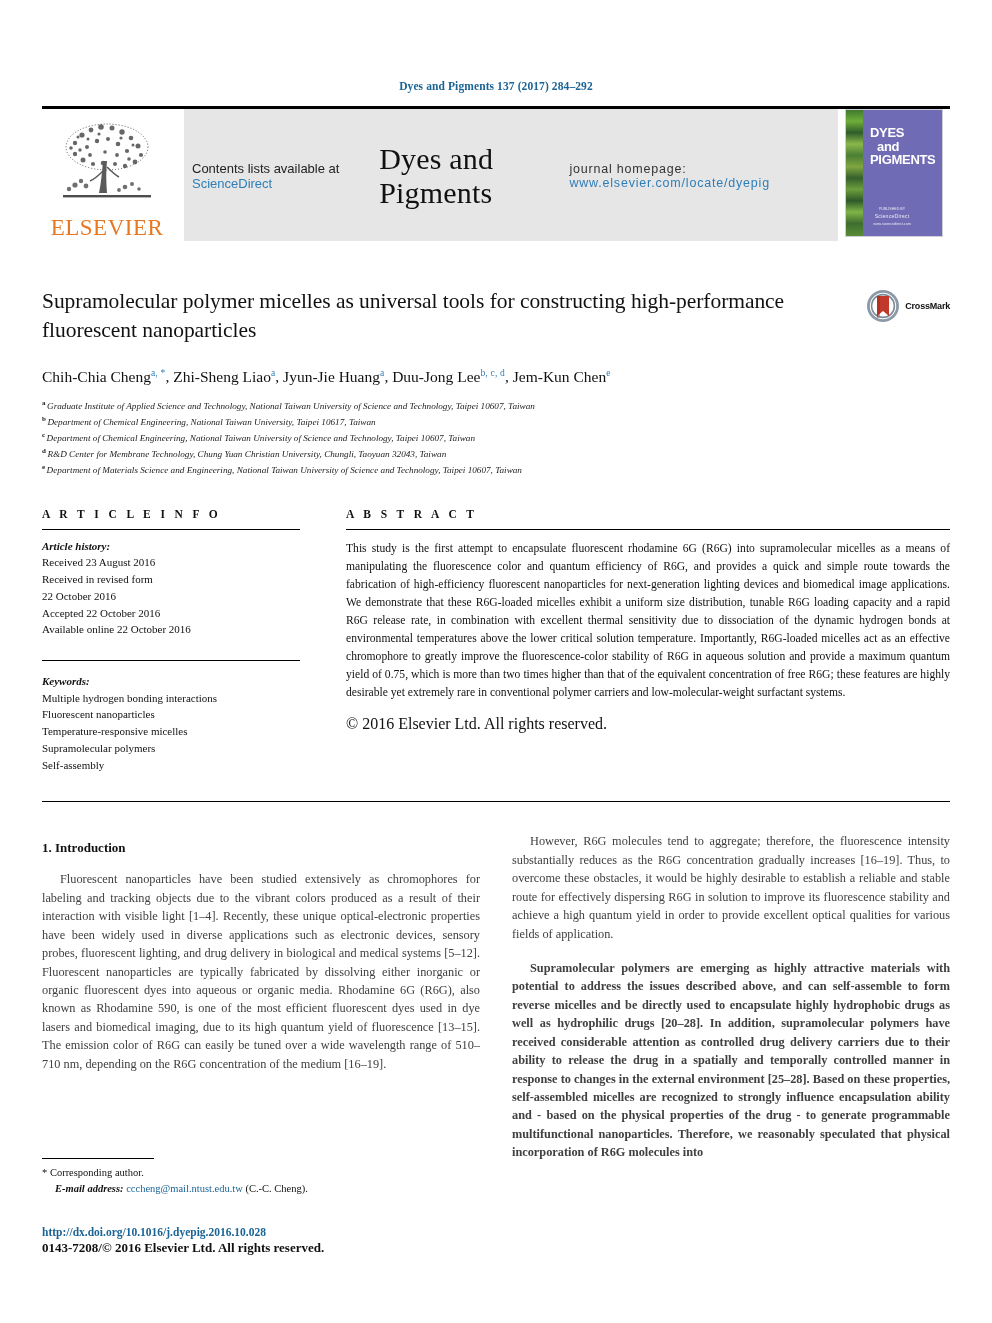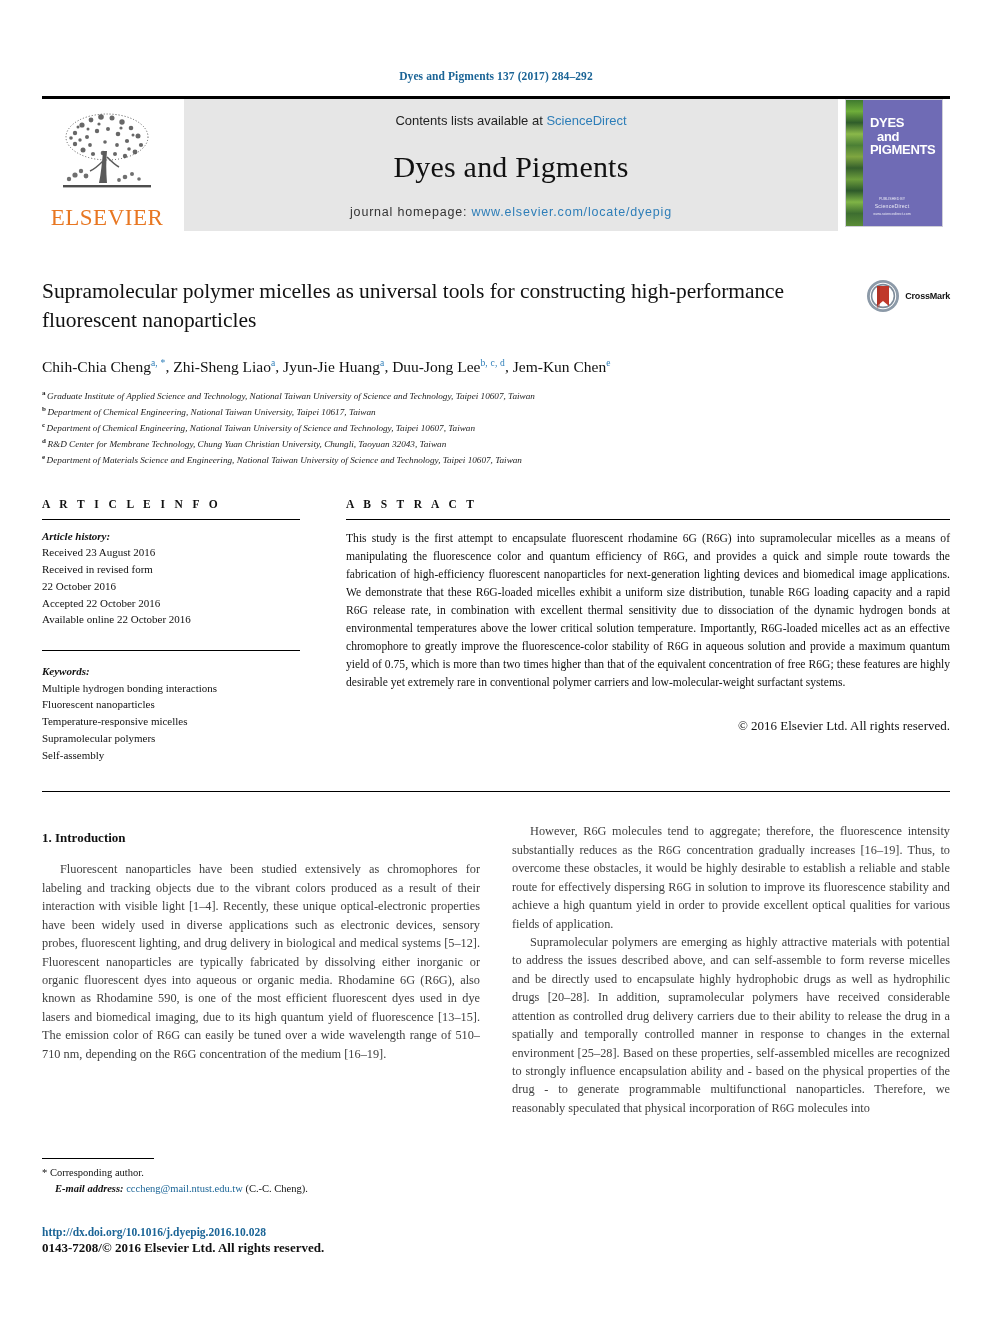--- a/index.html
+++ b/index.html
@@ -14,21 +14,21 @@
     font-family: "Liberation Serif", "DejaVu Serif", serif;
     color: #000000;
     position: relative;
     overflow: hidden;
   }
   .page {
     position: relative;
     width: 992px;
     height: 1323px;
     box-sizing: border-box;
-    padding: 0 42px;
+    padding: 10px 42px;
   }
 
   
   .running-head {
     text-align: center;
     font-family: "Liberation Serif", serif;
     font-weight: bold;
     font-size: 11.5px;
     color: #1a6496;
     padding-top: 70px;
@@ -63,21 +63,21 @@
     font-size: 23px;
     letter-spacing: .5px;
     color: #E87722;
     line-height: 1;
     margin-top: 1px;
   }
   .journal-band {
     flex: 1 1 auto;
     background: #e6e6e6;
     display: flex;
-    flex-direction: column;
+    flex-direction: row;
     justify-content: space-between;
     align-items: center;
     padding: 14px 8px 12px 8px;
     box-sizing: border-box;
     margin-left: 12px;
   }
   .contents-line {
     font-family: "Liberation Sans", sans-serif;
     font-size: 13px;
     color: #222;
@@ -256,24 +256,24 @@
 
   .abstract-body {
     margin-top: 10px;
     font-family: "Liberation Serif", serif;
     font-size: 11.6px;
     line-height: 1.56;
     text-align: justify;
     color: #111;
   }
   .copyright {
-    margin-top: 26px;
-    text-align: right;
-    font-family: "Liberation Serif", serif;
-    font-size: 13px;
+    margin-top: 13px;
+    text-align: left;
+    font-family: "Liberation Serif", serif;
+    font-size: 16px;
     color: #111;
   }
 
   .big-rule {
     border-top: 1px solid #000;
     margin-top: 28px;
   }
 
   
   .body-cols {
@@ -295,21 +295,21 @@
   p.para {
     margin: 0;
     font-family: "Liberation Serif", serif;
     font-size: 12.3px;
     line-height: 1.5;
     text-align: justify;
     text-indent: 18px;
     color: #404040;
     hyphens: auto;
   }
-  p.para + p.para { margin-top: 0; }
+  p.para + p.para { margin-top: 16px; font-weight: bold; }
 
   
   .footnote {
     position: absolute;
     left: 42px;
     top: 1158px;
     width: 420px;
   }
   .fn-rule {
     border-top: 1px solid #000;

